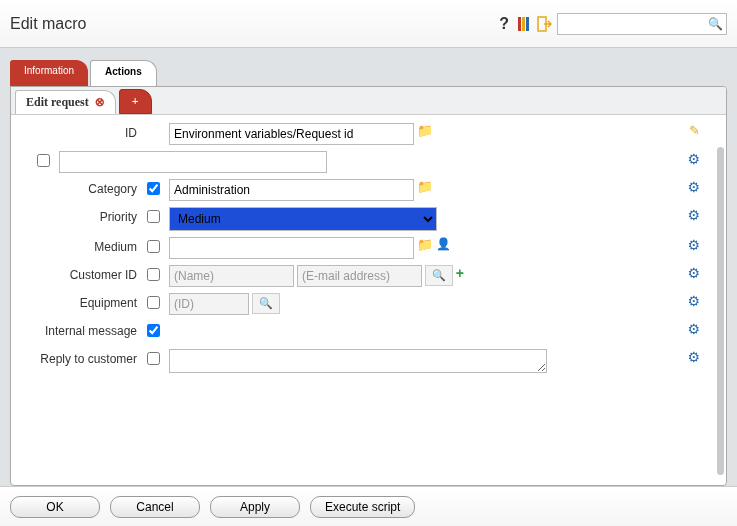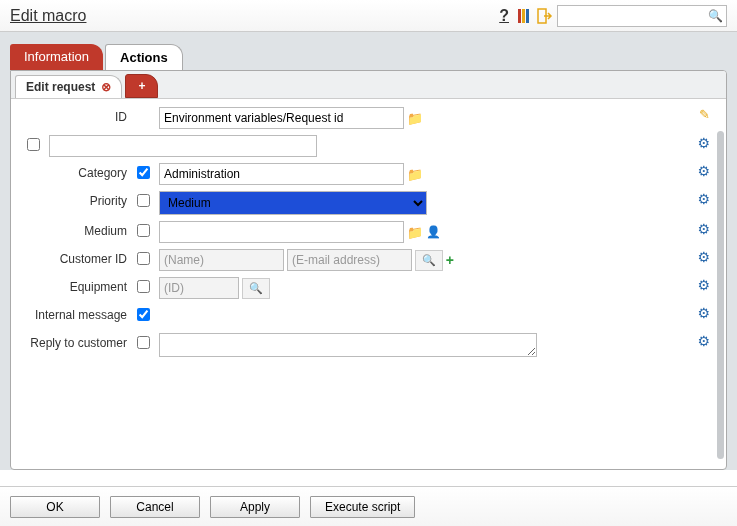--- a/index.html
+++ b/index.html
@@ -1,66 +1,66 @@
 <!DOCTYPE html>
 <html><head>
 <meta charset="utf-8">
 <style>
 * { box-sizing: border-box; margin: 0; padding: 0; }
 body { font-family: Arial, sans-serif; font-size: 12px; background: #fff; color: #333; }
 .window { width: 737px; height: 526px; position: relative; background: #fff; }
 
-.titlebar { height: 32px; border-bottom: 1px solid #ccc; display: flex; align-items: center; padding: 15px 10px; background: linear-gradient(#fff,#f5f5f5); text-decoration: underline; }
+.titlebar { height: 48px; border-bottom: 1px solid #ccc; display: flex; align-items: center; padding: 15px 10px; background: linear-gradient(#fff,#f5f5f5); }
 .titlebar h1 { font-size: 16px; font-weight: normal; flex: 1; }
 .titlebar .tb-right { display: flex; align-items: center; gap: 4px; }
 .help-icon { font-size: 16px; font-weight: bold; cursor: pointer; padding: 0 4px; }
 .tb-icon { width: 16px; height: 16px; cursor: pointer; }
 .search-box { width: 170px; height: 22px; border: 1px solid #ccc; padding: 2px 20px 2px 4px; position: relative; }
 .search-wrap { position: relative; }
 .search-wrap .mag { position: absolute; right: 4px; top: 4px; color: #888; font-size: 12px; }
 
 .content { background: #dfe3e6; padding: 12px 10px 0 10px; height: 438px; position: relative; }
 
 .main-tabs { display: flex; height: 26px; }
-.main-tab { padding: 5px 14px; font-size: 13px; cursor: pointer; border-radius: 3px 12px 0 0; margin-right: 2px; }
+.main-tab { padding: 5px 14px; font-size: 10px; cursor: pointer; border-radius: 3px 12px 0 0; margin-right: 2px; }
 .main-tab.inactive { background: #c0392b; color: #fff; }
 .main-tab.active { background: #fff; color: #000; font-weight: bold; border: 1px solid #aaa; border-bottom: none; }
 
 .panel { background: #fff; border: 1px solid #aaa; border-radius: 0 4px 4px 4px; height: 400px; overflow-y: auto; position: relative; }
 
-.sub-tabs { display: flex; background: #eef0f1; border-bottom: 1px solid #ccc; height: 28px; align-items: end; padding-left: 4px; padding-top: 4px; }
+.sub-tabs { display: flex; background: #eef0f1; border-bottom: 1px solid #ccc; height: 28px; align-items: end; padding-left: 4px; padding-top: 4px; font-family: Liberation Serif, serif; }
 .sub-tab { background: #fff; border: 1px solid #bbb; border-bottom: none; border-radius: 3px 12px 0 0; padding: 4px 10px; margin-right: 3px; font-weight: bold; display: flex; align-items: center; gap: 6px; cursor: pointer; }
 .sub-tab .close { color: #c0392b; font-weight: bold; }
 .sub-tab.add { background: #c0392b; color: #fff; padding: 4px 12px; border: 1px solid #9a2f23; }
 
-.form { padding: 8px 16px; }
+.form { padding: 8px 26px; }
 .row { display: flex; align-items: flex-start; margin-bottom: 6px; min-height: 22px; }
 .label { width: 110px; text-align: right; padding-right: 10px; padding-top: 3px; color: #333; }
 .chk { width: 22px; padding-top: 3px; }
-.ctrl { flex: 0 0 380px; display: flex; align-items: center; gap: 3px; }
+.ctrl { flex: 0 0 380px; display: flex; align-items: flex-start; gap: 3px; }
 .gear { margin-left: auto; color: #2a69ac; cursor: pointer; font-size: 14px; }
 .pencil { margin-left: auto; color: #e6a817; cursor: pointer; font-size: 13px; }
 
 input[type=text], select, textarea { border: 1px solid #bbb; padding: 3px 4px; font-family: inherit; font-size: 12px; }
 .fld-wide { width: 245px; }
 .fld-med { width: 125px; }
 .fld-sm { width: 80px; }
 select.fld-wide { width: 268px; background: #1d4ed8; }
 textarea { width: 378px; height: 130px; resize: both; border: 1px solid #3b8ed8; }
 .textarea-reply { width: 378px; height: 24px; border: 1px solid #bbb; }
 
 .folder-icon { color: #e6a817; font-size: 13px; cursor: pointer; }
 .person-icon { color: #2a69ac; font-size: 12px; cursor: pointer; }
 .plus-icon { color: #2e9b3d; font-weight: bold; font-size: 14px; cursor: pointer; }
 .mag-icon { color: #888; font-size: 11px; cursor: pointer; padding: 3px 6px; border: 1px solid #ccc; background: #f3f3f3; }
 input[readonly].grey { background: #f3f3f3; color: #888; }
 input.ph::placeholder { color: #999; }
 
 .footer { position: absolute; bottom: 0; left: 0; right: 0; height: 40px; border-top: 1px solid #ccc; background: linear-gradient(#fff,#f5f5f5); display: flex; align-items: center; padding: 0 10px; gap: 10px; }
-.btn { min-width: 90px; padding: 3px 14px; border: 1px solid #999; border-radius: 1px; background: linear-gradient(#fff,#e6e6e6); cursor: pointer; font-size: 12px; }
+.btn { min-width: 90px; padding: 3px 14px; border: 1px solid #999; border-radius: 10px; background: linear-gradient(#fff,#e6e6e6); cursor: pointer; font-size: 12px; }
 
 .scroll-ind { position: absolute; right: 2px; top: 60px; bottom: 10px; width: 7px; background: #c7cacd; border-radius: 4px; }
 </style>
 </head>
 <body>
 
 <div class="window">
 
   <div class="titlebar">
     <h1>Edit macro</h1>

